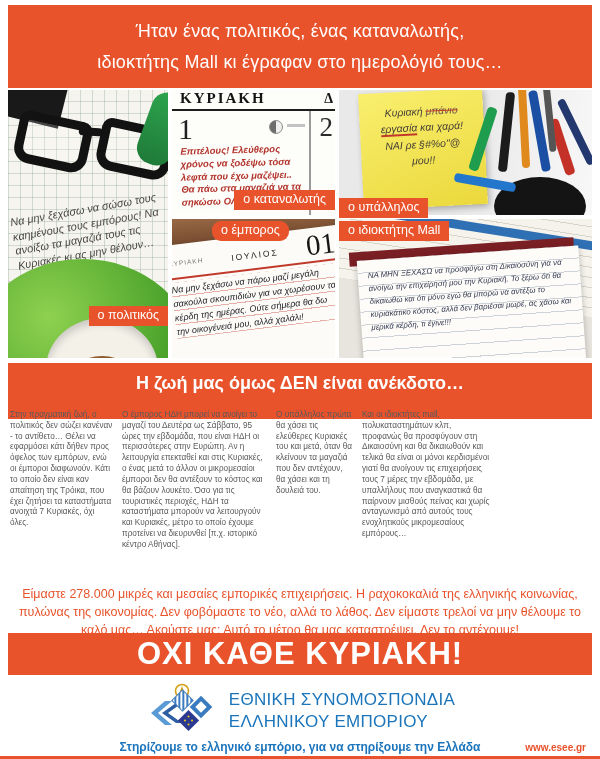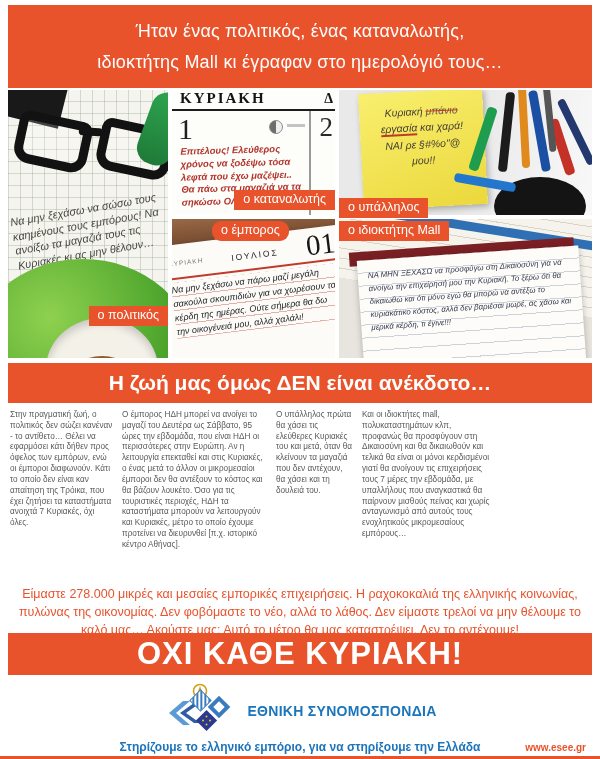--- a/index.html
+++ b/index.html
@@ -100,32 +100,32 @@
   .blue-stripe{position:absolute;left:-12px;top:4px;width:300px;height:9px;background:#2f6fb3;transform:rotate(9deg);}
   .spine{position:absolute;left:10px;top:26px;width:225px;height:14px;background:#7a1f24;transform:rotate(-4deg);}
   .nb-page{position:absolute;left:22px;top:34px;width:222px;height:130px;background:#fdfcf8;
            transform:rotate(-4deg);box-shadow:0 2px 6px rgba(0,0,0,.25);
            padding:9px 10px;box-sizing:border-box;
            background-image:repeating-linear-gradient(to bottom,transparent 0 12px,#ccd2d8 12px 13px);}
   .note-mall{font-style:italic;font-size:7.9px;line-height:13px;color:#343a52;}
 
   
   .banner{position:absolute;left:8px;width:584px;text-align:center;}
-  #banner-middle{top:363px;height:40px;font-size:21px;line-height:40px;font-weight:600;}
+  #banner-middle{top:363px;height:56px;font-size:18px;line-height:40px;font-weight:600;}
   #columns{position:absolute;top:410px;left:10px;width:580px;display:flex;gap:8px;}
   .col{color:#58595B;font-size:8.2px;line-height:1.32;}
   .col.c1{flex:0 0 104px;} .col.c2{flex:0 0 92px;} .col.c3{flex:0 0 146px;}
   .col.c4{flex:0 0 78px;}  .col.c5{flex:0 0 128px;}
   #manifesto{position:absolute;top:586px;left:14px;width:572px;text-align:center;
              color:#E8532C;font-size:12.5px;line-height:1.42;font-weight:500;}
   #banner-bottom{top:633px;height:42px;font-size:31px;line-height:42px;font-weight:bold;letter-spacing:1px;}
 
   
   #logo-block{position:absolute;top:683px;left:0;width:600px;display:flex;justify-content:center;align-items:center;gap:10px;}
-  .logo-text{color:#1B75BB;font-weight:bold;font-size:14px;line-height:1.3;letter-spacing:.3px;}
+  .logo-text{color:#1B75BB;font-weight:normal;font-size:17px;line-height:1.3;letter-spacing:.3px;}
   #footer-tagline{position:absolute;top:740px;left:0;width:600px;text-align:center;
                   color:#1C75BC;font-size:12px;font-weight:bold;}
   #footer-url{position:absolute;top:742px;right:14px;color:#E8532C;font-size:10px;font-weight:bold;text-decoration:none;}
   #bottom-strip{position:absolute;bottom:0;left:0;width:600px;height:3px;background:#E8532C;}
 </style>
 </head>
 <body>
 
 <div class="poster">
 
@@ -241,20 +241,21 @@
       <rect x="36" y="30" width="15" height="15" fill="#2B3990" transform="rotate(45 43.5 37.5)"></rect>
       <circle cx="43.5" cy="33.5" r="1" fill="#f2c811"></circle>
       <circle cx="40" cy="37.5" r="1" fill="#f2c811"></circle>
       <circle cx="47" cy="37.5" r="1" fill="#f2c811"></circle>
       <circle cx="43.5" cy="41.5" r="1" fill="#f2c811"></circle>
       <rect x="48" y="16" width="16" height="16" fill="#3a7bbf" transform="rotate(45 56 24)"></rect>
       <rect x="52" y="20" width="8" height="8" fill="#ffffff" transform="rotate(45 56 24)"></rect>
     </svg>
     <div class="logo-text">
       <div>ΕΘΝΙΚΗ ΣΥΝΟΜΟΣΠΟΝΔΙΑ</div>
+      <div>ΕΛΛΗΝΙΚΟΥ ΕΜΠΟΡΙΟΥ</div>
     </div>
   </div>
 
   <div id="footer-tagline">Στηρίζουμε το ελληνικό εμπόριο, για να στηρίξουμε την Ελλάδα</div>
   <a id="footer-url" href="#">www.esee.gr</a>
   <div id="bottom-strip"></div>
 
 </div>
 
 </body></html>

